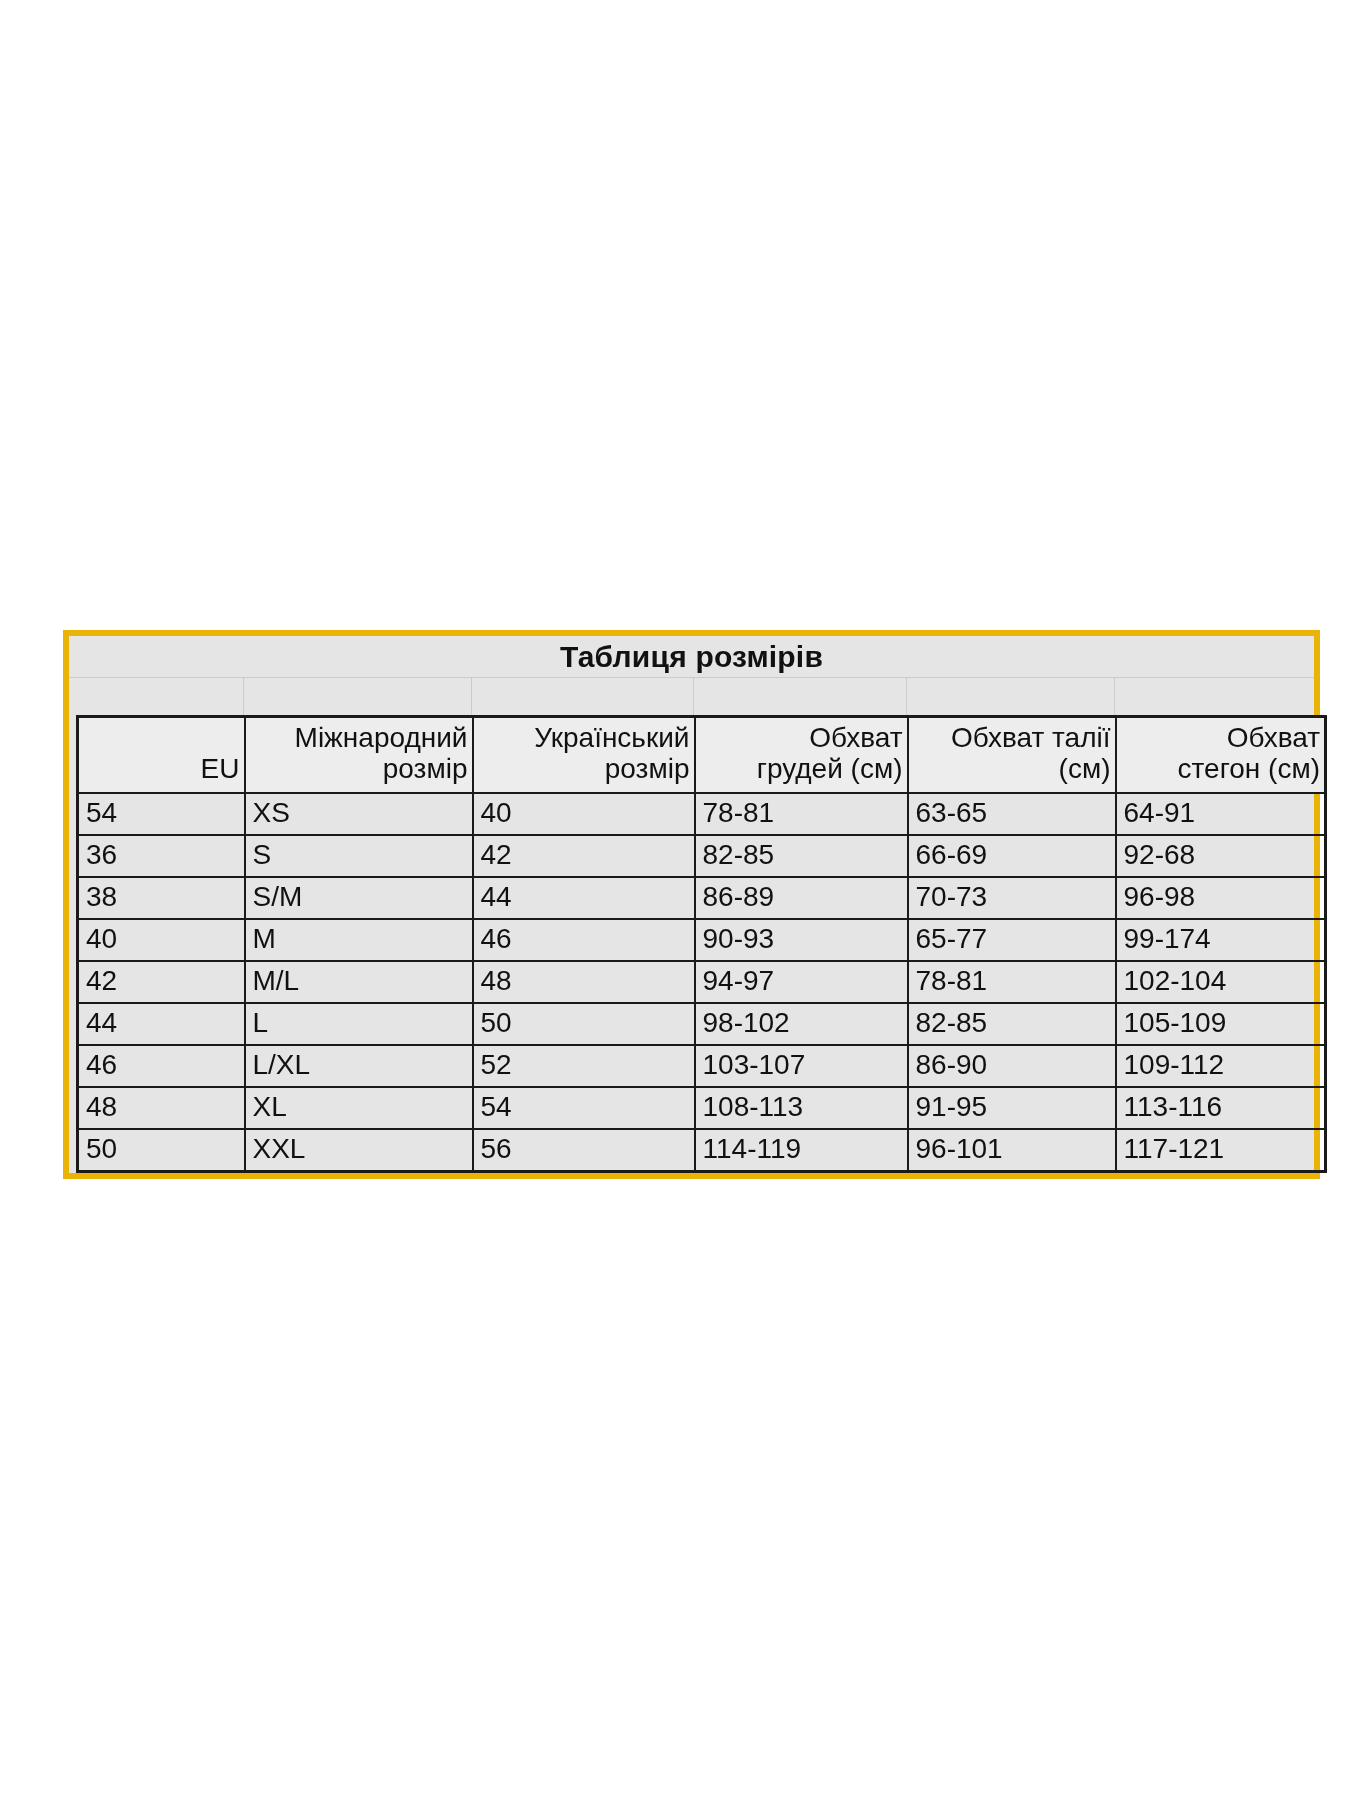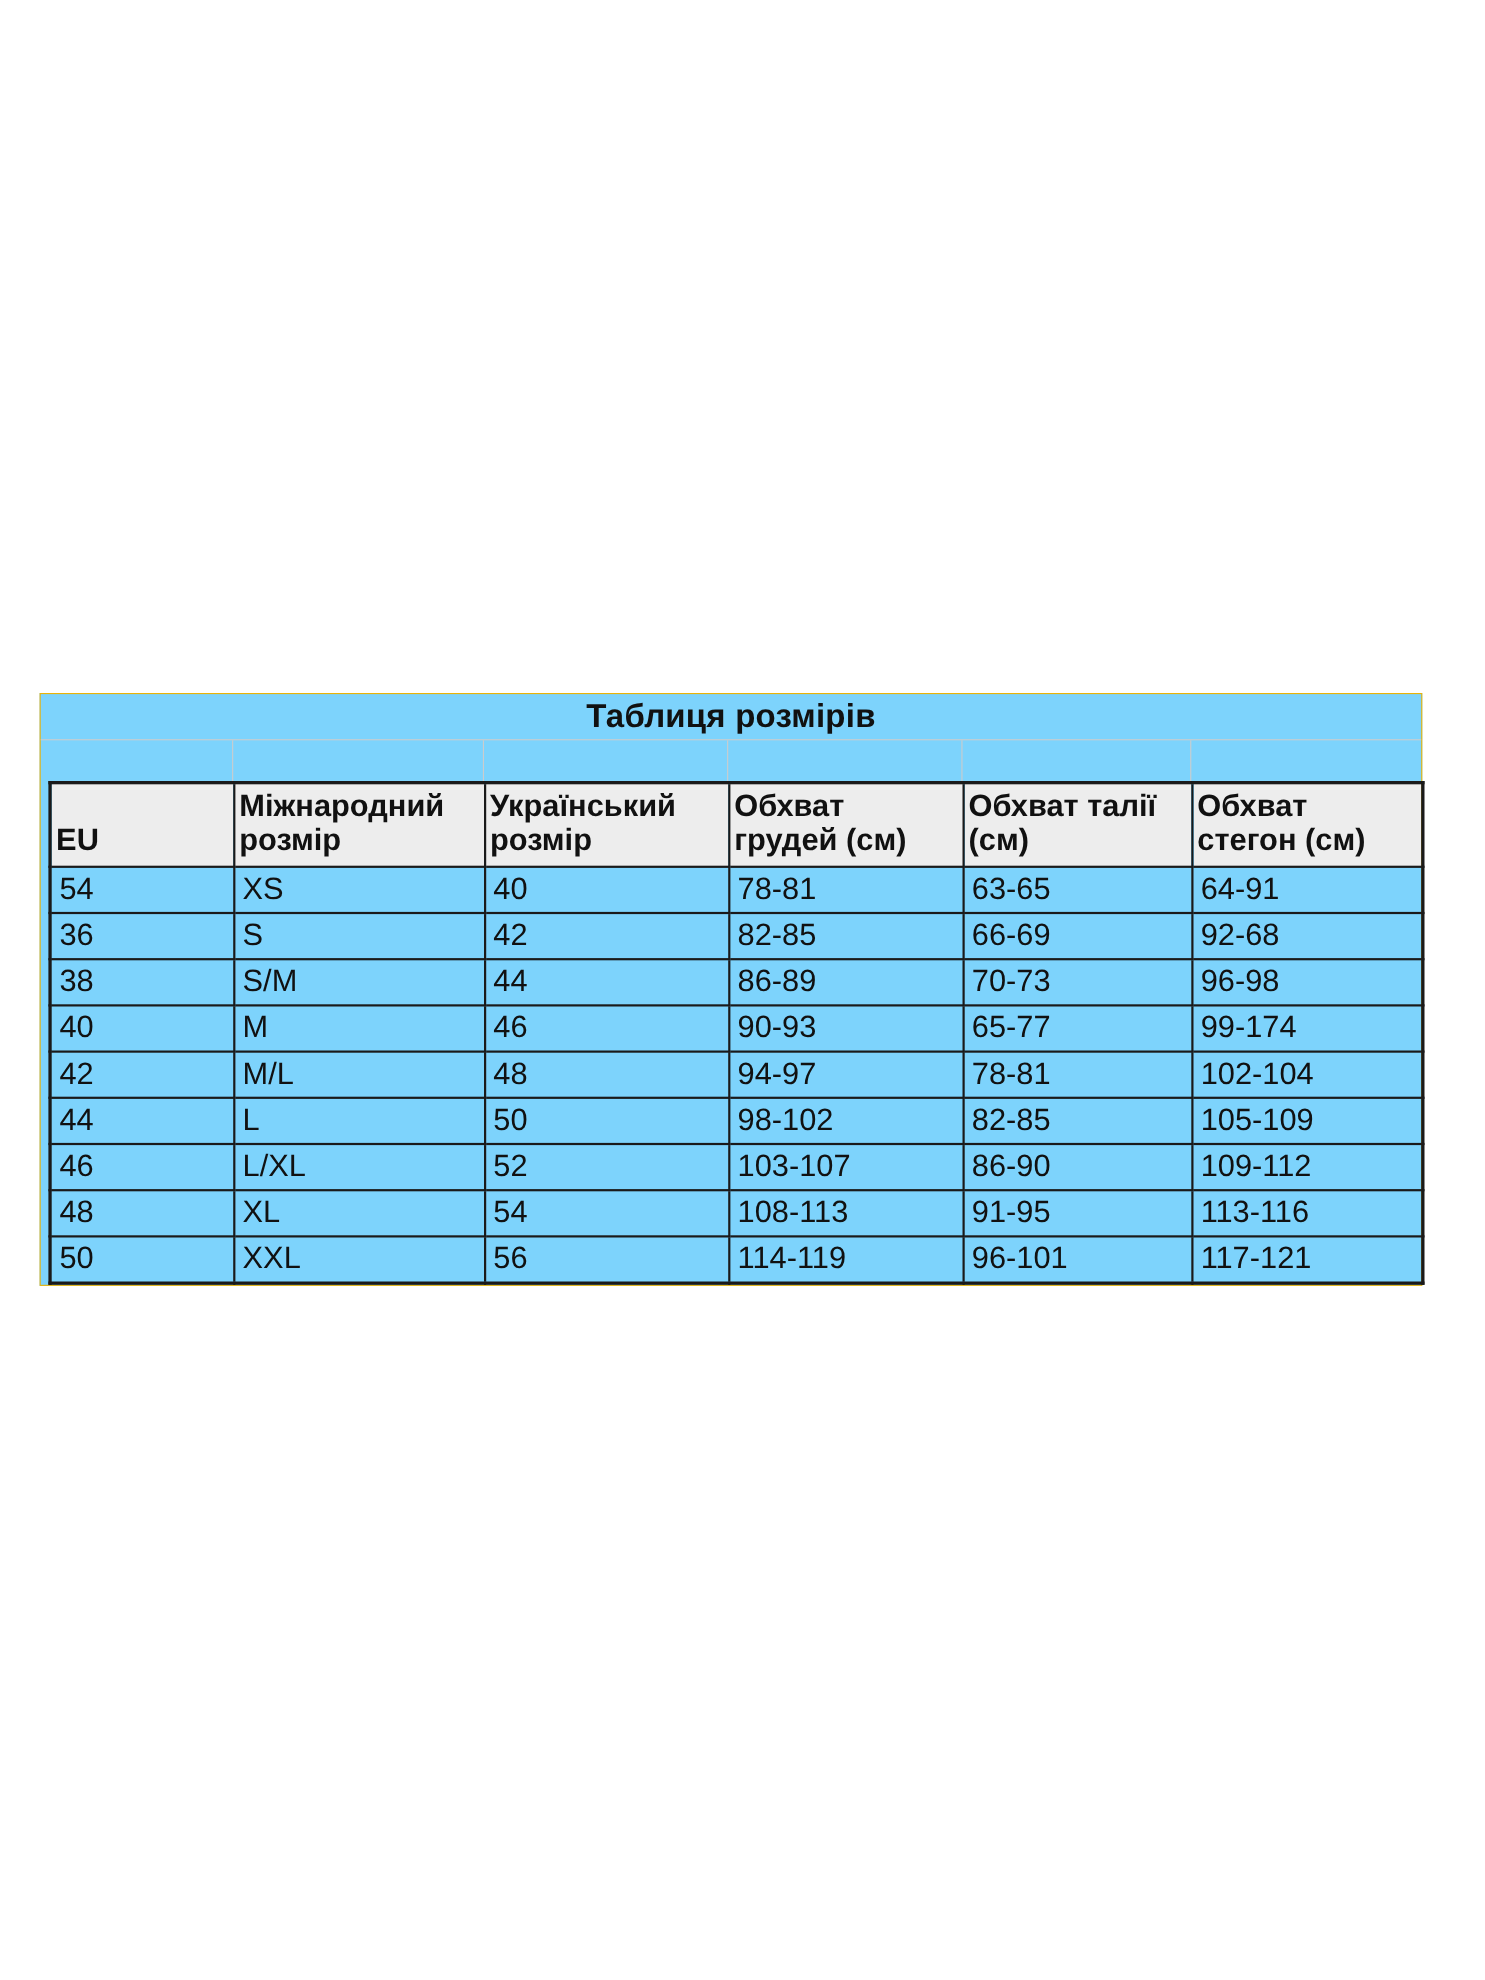--- a/index.html
+++ b/index.html
@@ -2,44 +2,44 @@
 <html><head>
 <meta charset="utf-8">
 <style>
   html,body { margin:0; padding:0; background:#ffffff; }
   .stage {
     position:relative; width:1350px; height:1800px; background:#ffffff;
     font-family:"Liberation Sans","DejaVu Sans",sans-serif; color:#111;
     overflow:hidden;
   }
   .size-chart {
-    position:absolute; left:36px; top:630px; width:1257px;
-    border:1px solid #eab308; box-sizing:border-box; background:#7dd3fc;
+    position:absolute; left:63px; top:630px; width:1257px;
+    border:6px solid #eab308; box-sizing:border-box; background:#e5e5e5;
   }
   .title-row {
     height:41px; border-bottom:1px solid #cccccc;
     display:flex; align-items:center; justify-content:center;
     font-size:30px; font-weight:bold; letter-spacing:0.2px;
   }
   .spacer-row { height:37px; display:flex; }
   .spacer-cell { border-right:1px solid #cccccc; box-sizing:border-box; }
   .spacer-cell:last-child { border-right:none; flex:1; }
   .sc0 { width:175px; } .sc1 { width:228px; } .sc2 { width:222px; }
   .sc3 { width:213px; } .sc4 { width:208px; }
   table.grid {
     border-collapse:collapse; table-layout:fixed;
     margin-left:7px; width:1248px;
     border:3px solid #1a1a1a;
   }
   table.grid th, table.grid td {
     border:2px solid #1a1a1a; box-sizing:border-box; overflow:hidden;
   }
   table.grid th {
-    background:#ededed; font-weight:bold; font-size:28px; line-height:31px;
-    text-align:left; vertical-align:bottom; padding:4px 4px 8px 4px;
+    background:#ededed; font-weight:normal; font-size:28px; line-height:31px;
+    text-align:right; vertical-align:bottom; padding:4px 4px 8px 4px;
     white-space:pre-line;
   }
   tr.header-row { height:75px; }
   tr.data-row { height:42px; }
   table.grid td {
     font-size:28px; font-weight:normal; text-align:left; vertical-align:middle;
     padding:1px 4px 3px 7px; white-space:nowrap;
   }
 </style>
 </head>

